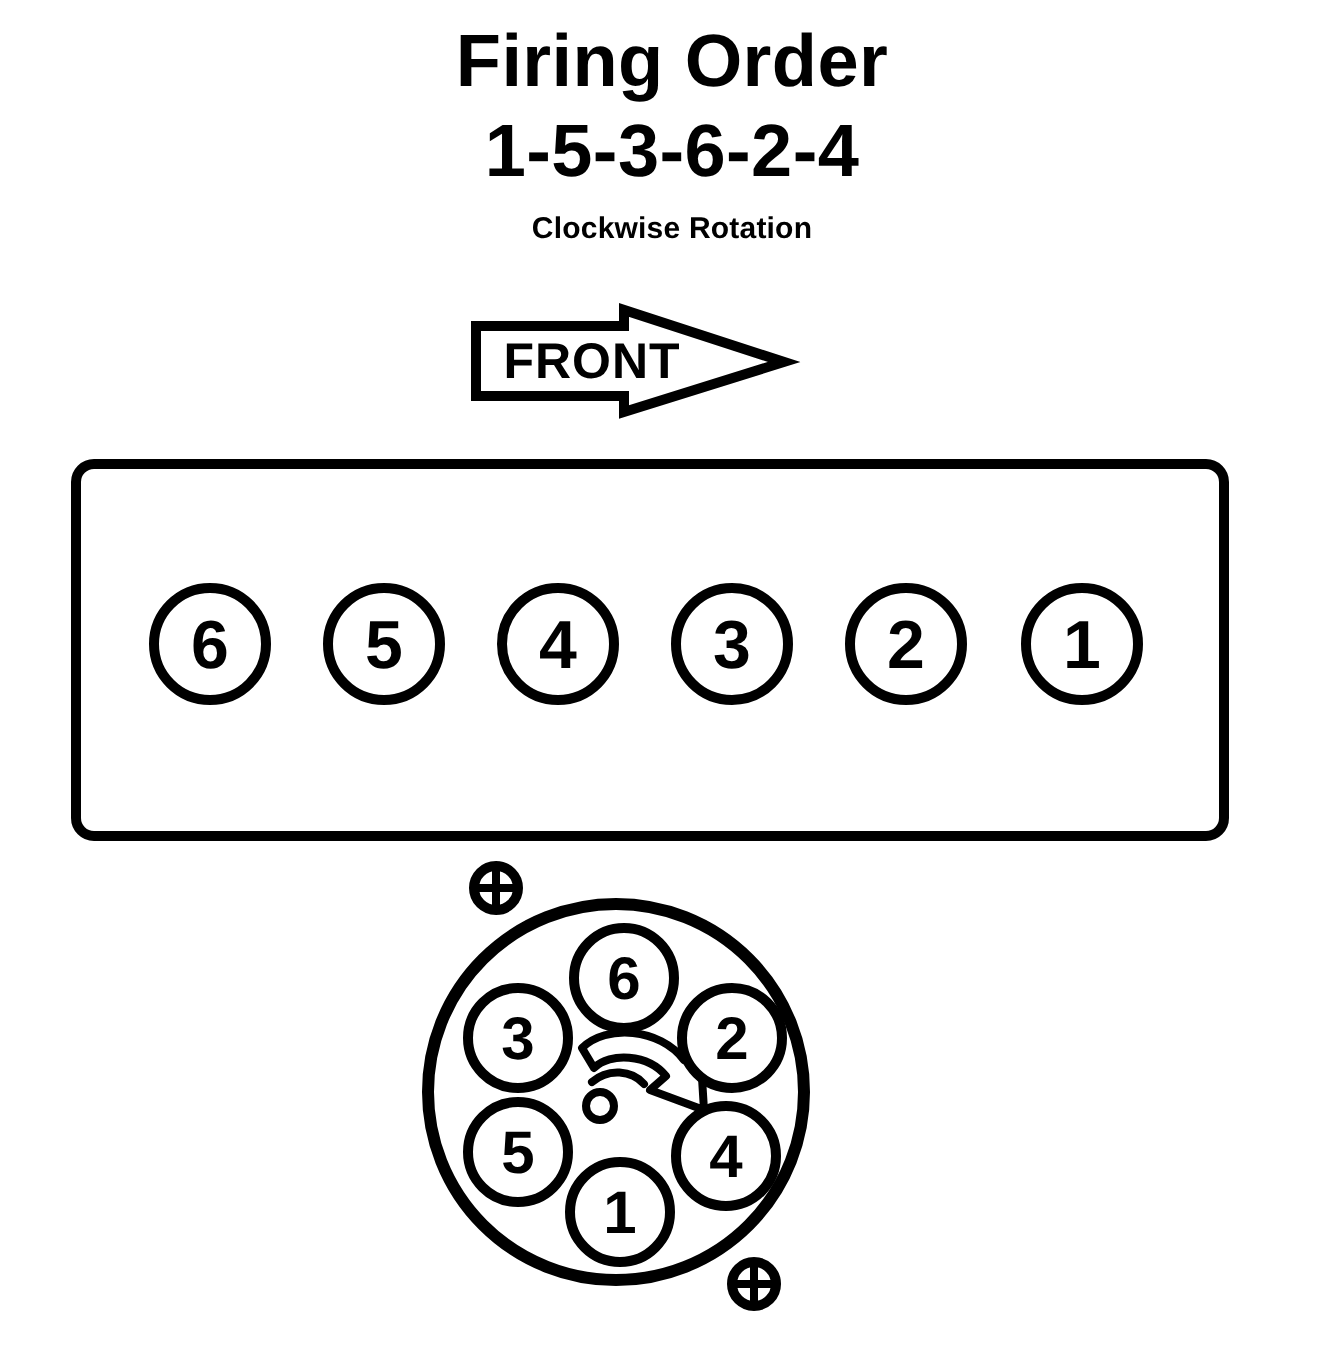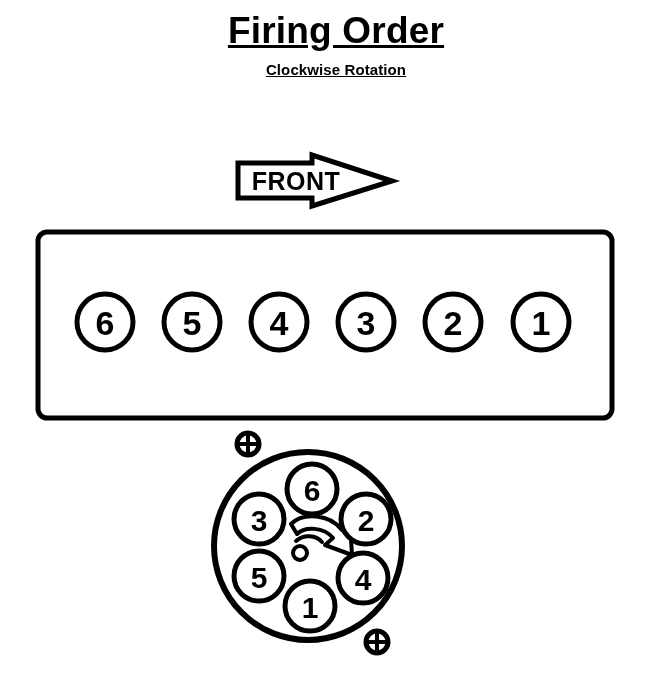--- a/index.html
+++ b/index.html
@@ -17,21 +17,20 @@
     height: 680px;
     background: #ffffff;
     overflow: hidden;
   }
   .title-block {
     position: absolute;
     left: 0;
     top: 8px;
     width: 672px;
     text-align: center;
-    text-decoration: underline;
   }
   .title-line1 {
     font-size: 37px;
     font-weight: bold;
     letter-spacing: 0.2px;
     line-height: 45px;
   }
   .title-line2 {
     font-size: 37px;
     font-weight: bold;
@@ -76,20 +75,21 @@
     letter-spacing: 0.5px;
   }
 </style>
 </head>
 <body>
 
 <div id="page">
 
   <div class="title-block">
     <div class="title-line1">Firing Order</div>
+    <div class="title-line2">1-5-3-6-2-4</div>
     <div class="title-line3">Clockwise Rotation</div>
   </div>
 
   <svg class="layer" viewBox="0 0 672 680">
 
     <g>
       <path d="M 238 163
                L 312 163
                L 312 155
                L 392 181

